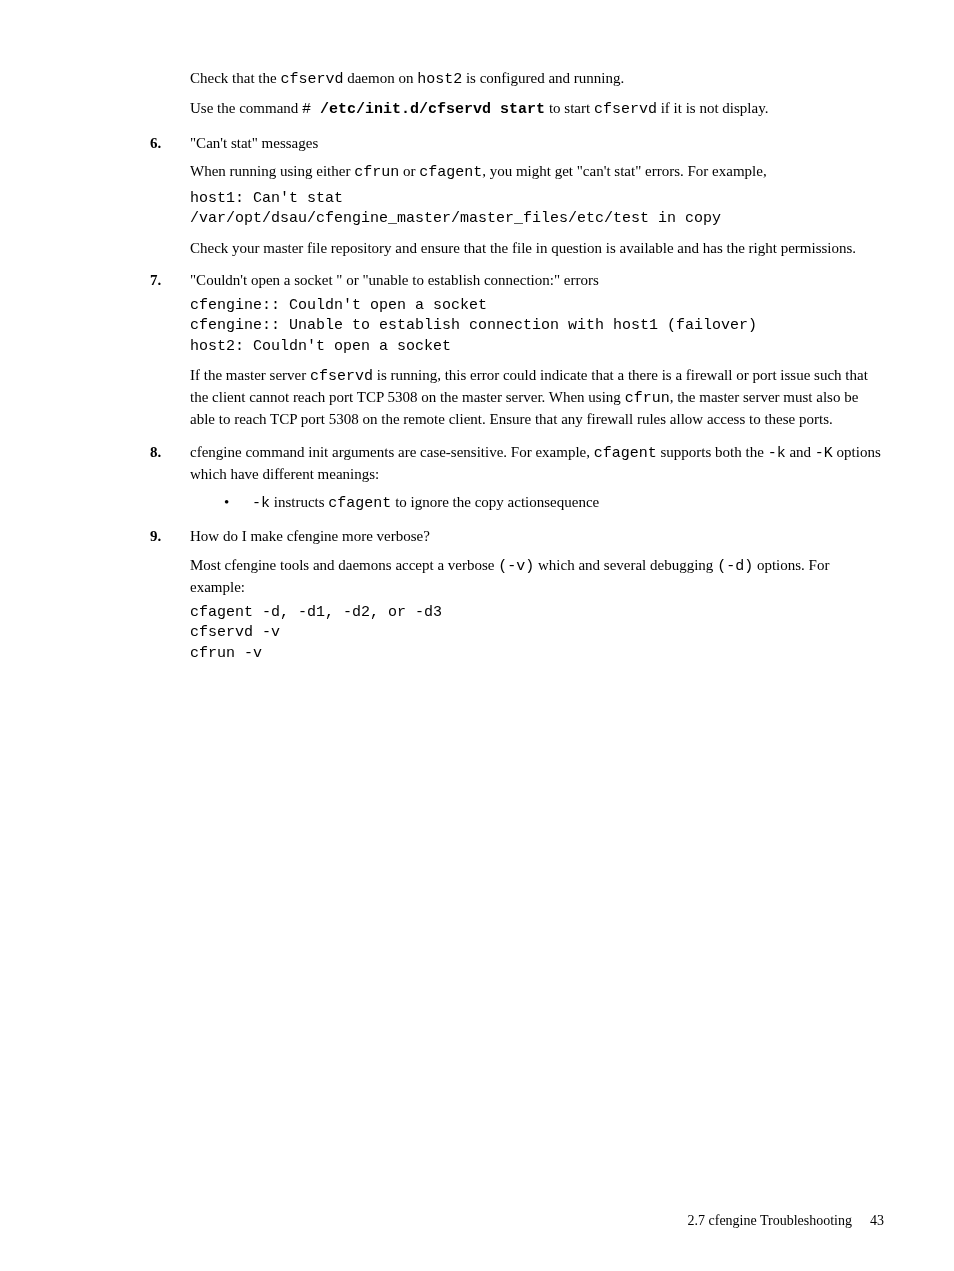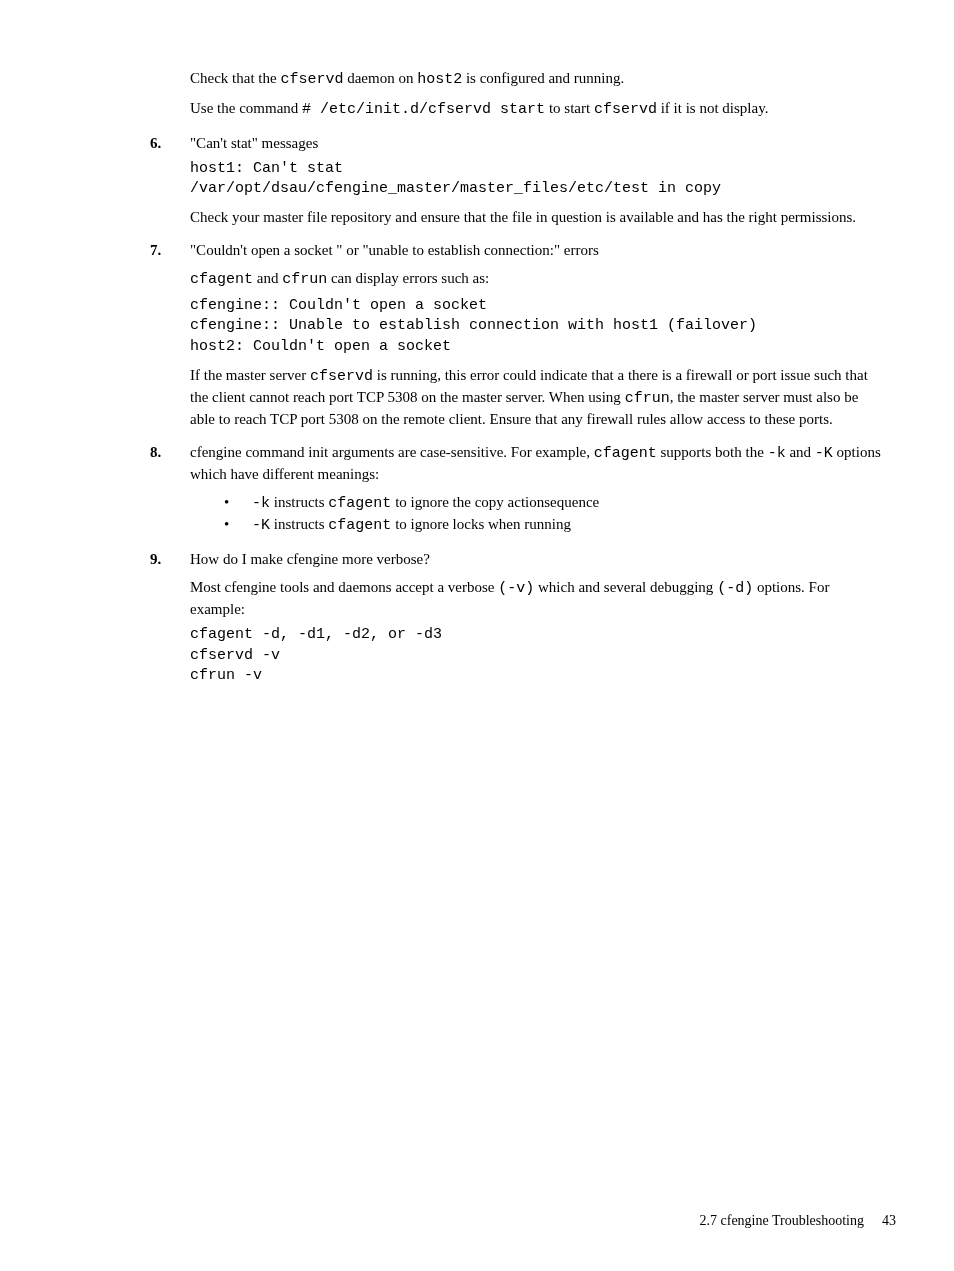--- a/index.html
+++ b/index.html
@@ -18,21 +18,21 @@
       margin-left: 80px;
     }
     .code {
       font-family: 'Courier New', Courier, monospace;
       white-space: pre;
     }
     .mono {
       font-family: 'Courier New', Courier, monospace;
     }
     .bold {
-      font-weight: normal;
+      font-weight: bold;
     }
     .item {
       position: relative;
       margin-left: 40px;
       margin-top: 12px;
     }
     .item-num {
       position: absolute;
       left: -40px;
       top: 0;
@@ -54,61 +54,60 @@
     }
     .bullet-item::before {
       content: "•";
       position: absolute;
       left: 0;
       top: 0;
     }
     .footer {
       position: absolute;
       bottom: 40px;
-      right: 58px;
+      right: 70px;
       font-size: 14px;
     }
     .footer .sec {
       margin-right: 18px;
     }
   </style>
 </head>
 <body>
 
 <div class="content">
 
   <div class="item">
     <div class="para"><span>Check that the </span><span class="mono">cfservd</span><span> daemon on </span><span class="mono">host2</span><span> is configured and running.</span></div>
     <div class="para"><span>Use the command </span><span class="mono"># </span><span class="mono bold">/etc/init.d/cfservd start</span><span> to start </span><span class="mono">cfservd</span><span> if it is not display.</span></div>
   </div>
 
   <div class="item">
     <div class="item-num">6.</div>
     <div>"Can't stat" messages</div>
+    <div class="para"><span>When running using either </span><span class="mono">cfrun</span><span> or </span><span class="mono">cfagent</span><span>, you might get "can't stat" errors. For example,</span></div>
     <div class="codeblock code">host1: Can't stat
 /var/opt/dsau/cfengine_master/master_files/etc/test in copy</div>
     <div class="para">Check your master file repository and ensure that the file in question is available and has the right permissions.</div>
   </div>
 
   <div class="item">
     <div class="item-num">7.</div>
     <div>"Couldn't open a socket " or "unable to establish connection:" errors</div>
-    <div class="para"><span class="mono">cfagent</span><span> and </span><span class="mono">cfrun</span><span> can display errors such as:</span></div>
     <div class="codeblock code">cfengine:: Couldn't open a socket
 cfengine:: Unable to establish connection with host1 (failover)
 host2: Couldn't open a socket</div>
     <div class="para"><span>If the master server </span><span class="mono">cfservd</span><span> is running, this error could indicate that a there is a firewall or port issue such that the client cannot reach port TCP 5308 on the master server. When using </span><span class="mono">cfrun</span><span>, the master server must also be able to reach TCP port 5308 on the remote client. Ensure that any firewall rules allow access to these ports.</span></div>
   </div>
 
   <div class="item">
     <div class="item-num">8.</div>
     <div><span>cfengine command init arguments are case-sensitive. For example, </span><span class="mono">cfagent</span><span> supports both the </span><span class="mono">-k</span><span> and </span><span class="mono">-K</span><span> options which have different meanings:</span></div>
     <div class="bullet-list">
       <div class="bullet-item"><span class="mono">-k</span><span> instructs </span><span class="mono">cfagent</span><span> to ignore the copy actionsequence</span></div>
-      <div class="bullet-item"><span class="mono">-K</span><span> instructs </span><span class="mono">cfagent</span><span> to ignore locks when running</span></div>
     </div>
   </div>
 
   <div class="item">
     <div class="item-num">9.</div>
     <div>How do I make cfengine more verbose?</div>
     <div class="para"><span>Most cfengine tools and daemons accept a verbose </span><span class="mono">(-v)</span><span> which and several debugging </span><span class="mono">(-d)</span><span> options. For example:</span></div>
     <div class="codeblock code">cfagent -d, -d1, -d2, or -d3
 cfservd -v
 cfrun -v</div>

